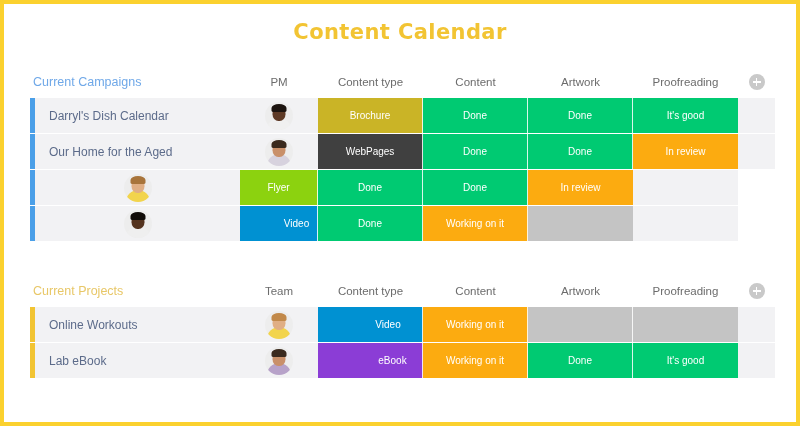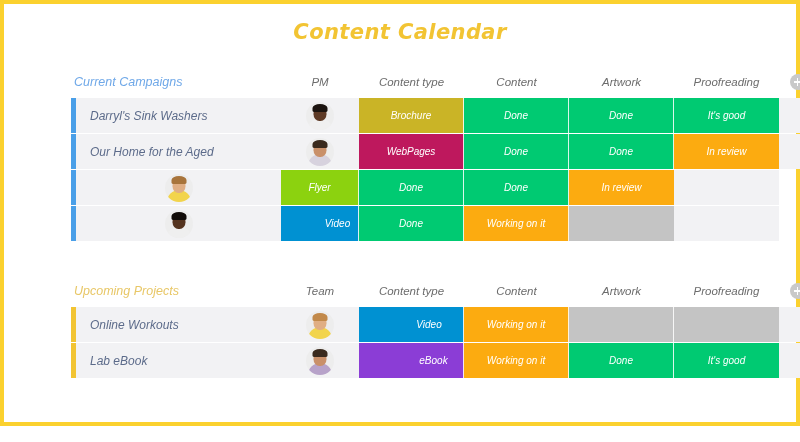--- a/index.html
+++ b/index.html
@@ -13,33 +13,32 @@
     background: #ffffff;
     font-family: "Liberation Sans", sans-serif;
     overflow: hidden;
   }
   #app-frame {
     width: 800px;
     height: 426px;
     border: 4px solid #FBD12E;
     background: #ffffff;
     position: relative;
-    font-style: italic;
   }
   #page-title {
     text-align: center;
     color: #F2C433;
     font-size: 21px;
     font-weight: bold;
     letter-spacing: 0.4px;
     margin: 16px 0 0 0;
     font-family: "DejaVu Sans", sans-serif;
   }
 
-  .board { padding: 0 26px; margin-left: 41px; }
+  .board { padding: 0 26px; }
 
   .section { margin-top: 26px; }
   #section-upcoming { margin-top: 38px; }
 
   
   .grid-row {
     display: grid;
     grid-template-columns: 5px 205px 78px 105px 105px 105px 105px 37px;
     align-items: stretch;
   }
@@ -149,21 +148,21 @@
     border-right: 1px solid rgba(255,255,255,0.85);
     white-space: nowrap;
   }
   .status-cell.last-status { border-right: none; }
   .trailing-cell { background: #F2F2F4; }
 
   .c-green  { background: #00CA72; }
   .c-orange { background: #FCAB10; }
   .c-grey   { background: #C4C4C4; }
   .c-olive  { background: #CAB426; }
-  .c-crimson{ background: #be185d; }
+  .c-crimson{ background: #404040; }
   .c-lime   { background: #8CD20F; }
   .c-blue   { background: #0091D2; padding-left: 36px; }
   .c-purple { background: #8B3DD6; padding-left: 45px; }
 </style>
 </head>
 <body>
 
 <div id="app-frame">
 
   <h1 id="page-title">Content Calendar</h1>
@@ -178,21 +177,21 @@
         <div class="col-head">Content</div>
         <div class="col-head">Artwork</div>
         <div class="col-head">Proofreading</div>
         <div class="add-col-cell">
           <span class="add-icon"></span>
         </div>
       </div>
       <div class="rows" id="rows-current">
           <div class="grid-row data-row">
             <div class="row-marker marker-blue"></div>
-            <div class="row-name">Darryl's Sink Washers</div>
+            <div class="row-name">Darryl's Dish Calendar</div>
             <div class="row-avatar-cell">
               <span class="avatar">
                 <span class="body" style="background: rgb(240, 240, 240);"></span>
                 <span class="head" style="background: rgb(94, 58, 38);"></span>
                 <span class="hair" style="background: rgb(28, 20, 16);"></span>
               </span>
             </div>
             <div class="status-cell c-olive">Brochure</div>
             <div class="status-cell c-green">Done</div>
             <div class="status-cell c-green">Done</div>
@@ -243,21 +242,21 @@
             <div class="status-cell c-green">Done</div>
             <div class="status-cell c-orange">Working on it</div>
             <div class="status-cell c-grey last-status"></div>
             <div class="trailing-cell"></div>
           </div>
         </div>
     </div>
 
     <div class="section" id="section-upcoming">
       <div class="grid-row section-header-row">
-        <div class="section-title" id="title-upcoming-projects">Upcoming Projects</div>
+        <div class="section-title" id="title-upcoming-projects">Current Projects</div>
         <div class="col-head">Team</div>
         <div class="col-head">Content type</div>
         <div class="col-head">Content</div>
         <div class="col-head">Artwork</div>
         <div class="col-head">Proofreading</div>
         <div class="add-col-cell">
           <span class="add-icon"></span>
         </div>
       </div>
       <div class="rows" id="rows-upcoming">

